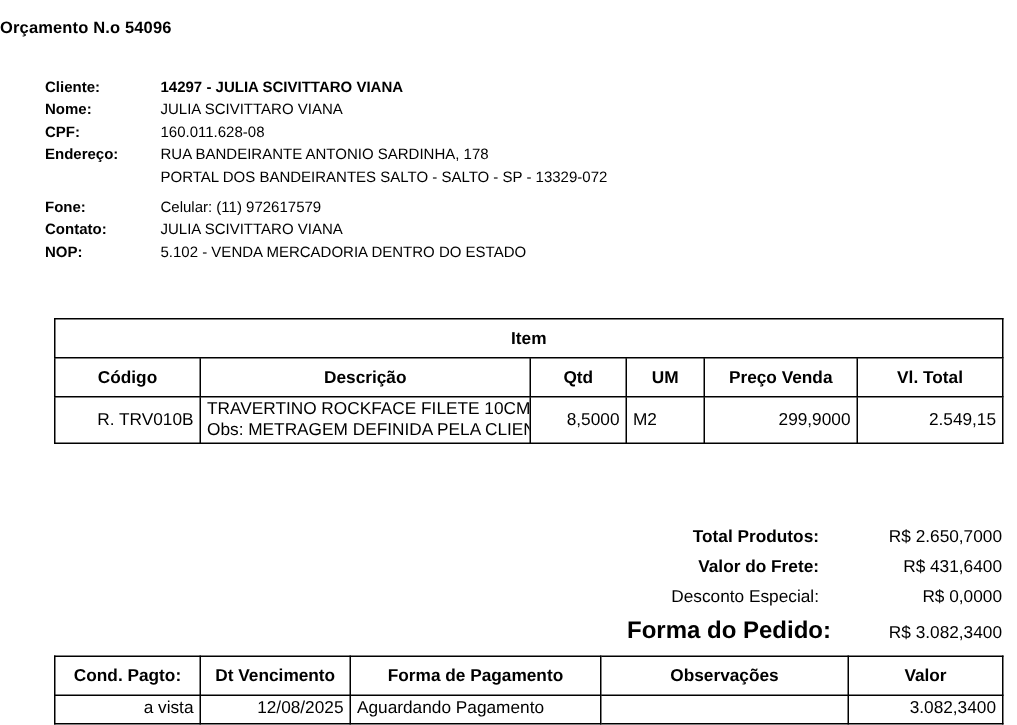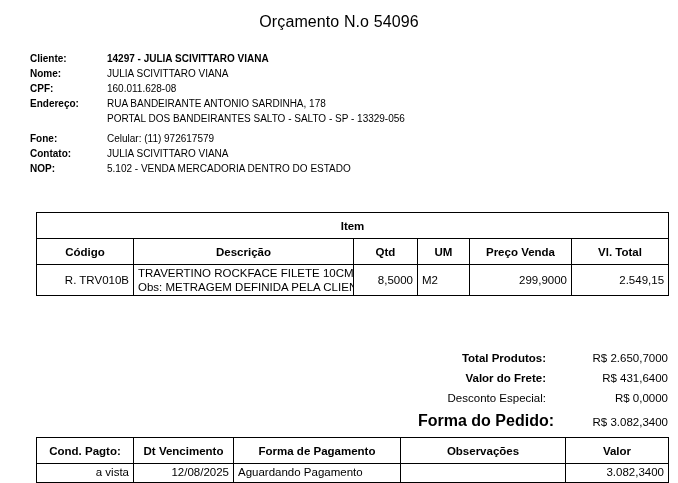--- a/index.html
+++ b/index.html
@@ -15,23 +15,23 @@
     color: #000000;
     overflow: hidden;
   }
 
   
   .doc-title {
     position: absolute;
     top: 13px;
     left: 0;
     width: 678px;
-    text-align: center;
-    font-size: 16px;
-    font-weight: normal;
+    text-align: left;
+    font-size: 11px;
+    font-weight: bold;
     letter-spacing: 0.1px;
   }
 
   
   .customer-block {
     position: absolute;
     top: 51px;
     left: 30px;
     width: 620px;
     font-size: 10px;
@@ -155,21 +155,21 @@
     <span class="cust-value">160.011.628-08</span>
   </div>
 
   <div class="cust-row">
     <span class="cust-label">Endereço:</span>
     <span class="cust-value">RUA BANDEIRANTE ANTONIO SARDINHA, 178</span>
   </div>
 
   <div class="cust-row cont">
     <span class="cust-label">&nbsp;</span>
-    <span class="cust-value">PORTAL DOS BANDEIRANTES SALTO - SALTO - SP - 13329-056</span>
+    <span class="cust-value">PORTAL DOS BANDEIRANTES SALTO - SALTO - SP - 13329-072</span>
   </div>
 
   <div class="spacer-row"></div>
 
   <div class="cust-row">
     <span class="cust-label">Fone:</span>
     <span class="cust-value">Celular: (11) 972617579</span>
   </div>
 
   <div class="cust-row">

